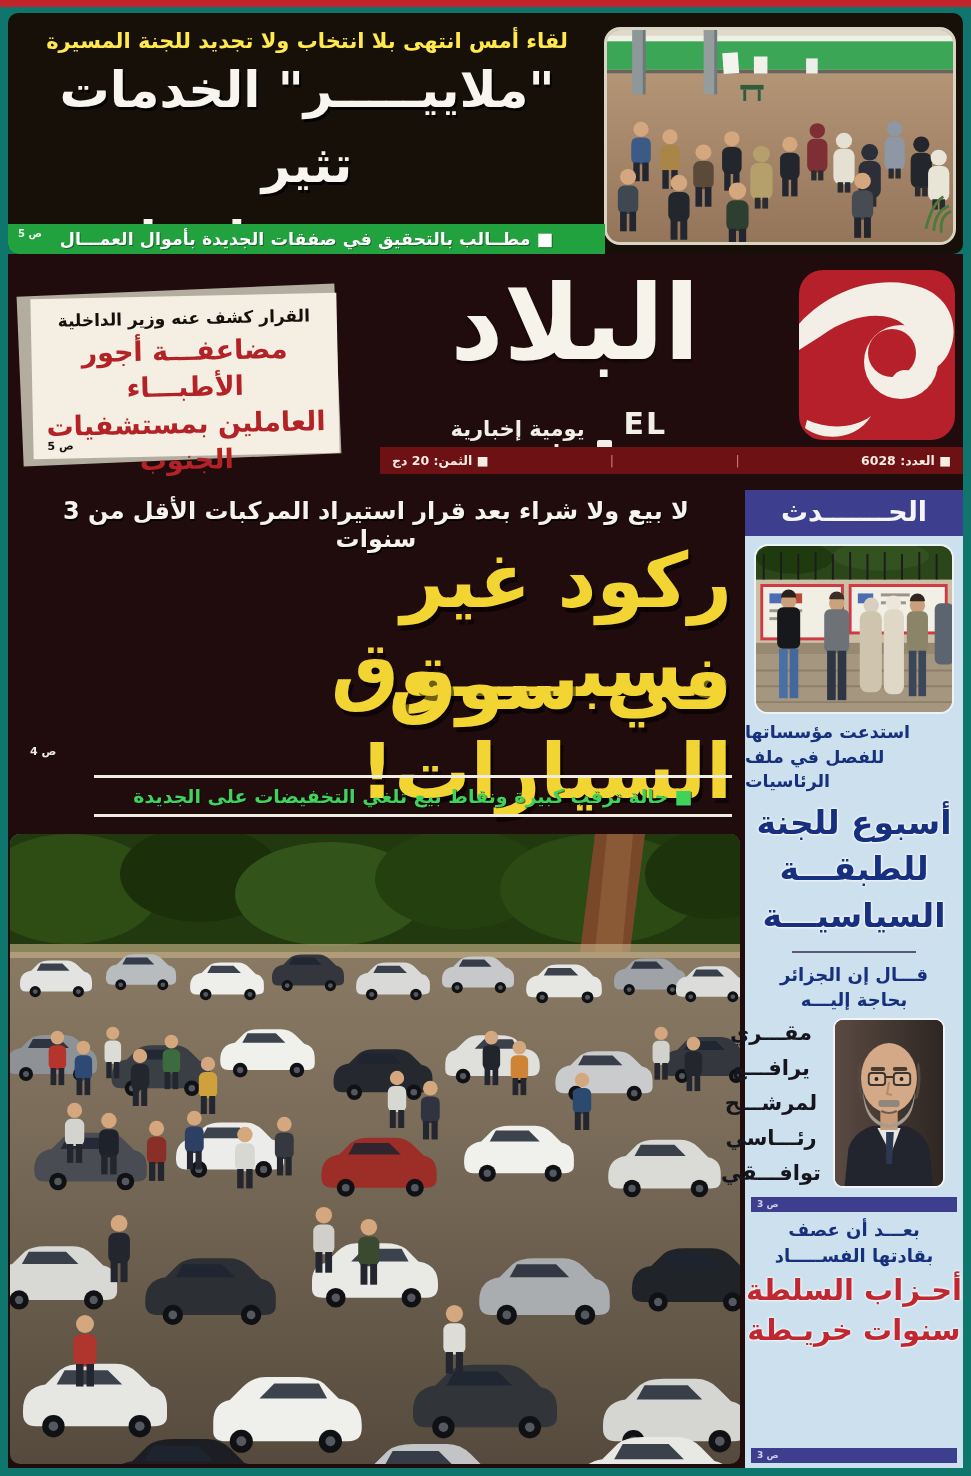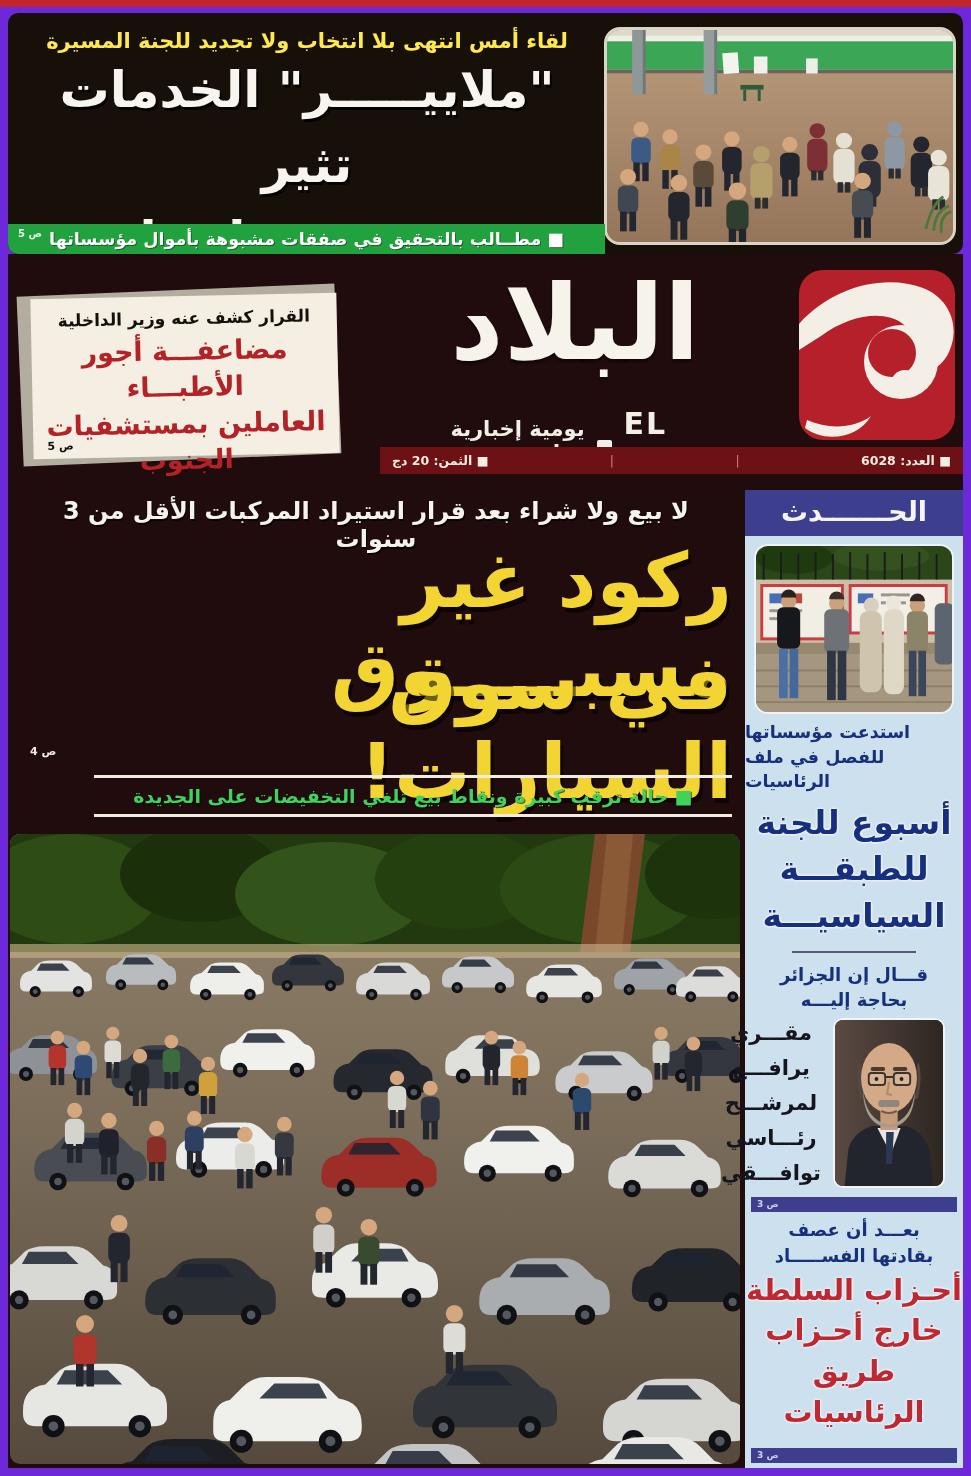--- a/index.html
+++ b/index.html
@@ -5,21 +5,21 @@
   * { box-sizing: border-box; margin: 0; padding: 0; }
   body {
     background: #efe7d6;
     font-family: "DejaVu Sans", sans-serif;
     width: 971px;
   }
   .page {
     position: relative;
     width: 971px;
     height: 1476px;
-    background: #6d28d9;
+    background: #0f766e;
     overflow: hidden;
   }
   .topline { position: absolute; left: 0; top: 0; width: 100%; height: 7px; background: #c2242b; }
 
   
   .banner {
     position: absolute; left: 8px; top: 13px; width: 955px; height: 241px;
     background: #171009; border-radius: 10px;
   }
   .top-left { position: absolute; left: 6px; top: 8px; width: 586px; text-align: center; }
@@ -178,21 +178,21 @@
         <use href="#man" transform="translate(250,150) scale(2.4)" color="#474b52"></use>
         <use href="#man" transform="translate(60,152) scale(2.4)" color="#23262c"></use>
         <use href="#man" transform="translate(8,146) scale(2.3)" color="#3f4750"></use>
         <use href="#man" transform="translate(120,160) scale(2.5)" color="#2e3f2f"></use>
         <path d="M330,210 q6,-26 18,-34 M338,212 q2,-22 16,-26 M346,214 q-2,-18 10,-22" stroke="#4c7a3a" stroke-width="3" fill="none"></path>
       </svg>
     </figure>
 
     <div class="green-bar">
       <span class="gb-ref">ص 5</span>
-      <span class="gb-text">■ مطــالب بالتحقيق في صفقات مشبوهة بأموال مؤسساتها</span>
+      <span class="gb-text">■ مطــالب بالتحقيق في صفقات الجديدة بأموال العمـــال</span>
     </div>
   </section>
 
   <section class="mainbg">
 
     <div class="shadow-box"></div>
     <article class="white-box">
       <div class="wb-kicker">القرار كشف عنه وزير الداخلية</div>
       <div class="wb-line">مضاعفـــة أجور الأطبـــاء</div>
       <div class="wb-line">العاملين بمستشفيات الجنوب</div>
@@ -431,21 +431,20 @@
 
       <div class="sb-sep">ص 3</div>
 
       <div class="sb-kick sb-parties-kick">
         <div>بعـــد أن عصف</div>
         <div>بقادتها الفســـــاد</div>
       </div>
 
       <div class="sb-parties">
         <div>أحـزاب السلطة</div>
-        <div>خارج أحـزاب</div>
-        <div>طريق الرئاسيات</div>
+        <div>سنوات خريـطة</div>
       </div>
 
       <div class="sb-sep last">ص 3</div>
     </aside>
 
   </section>
 </div>
 
 </body></html>

